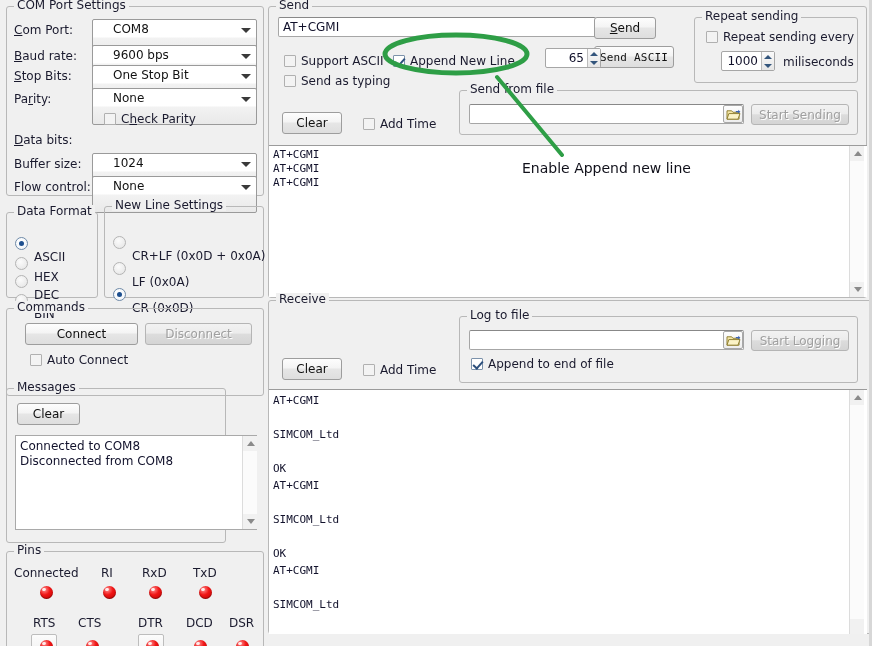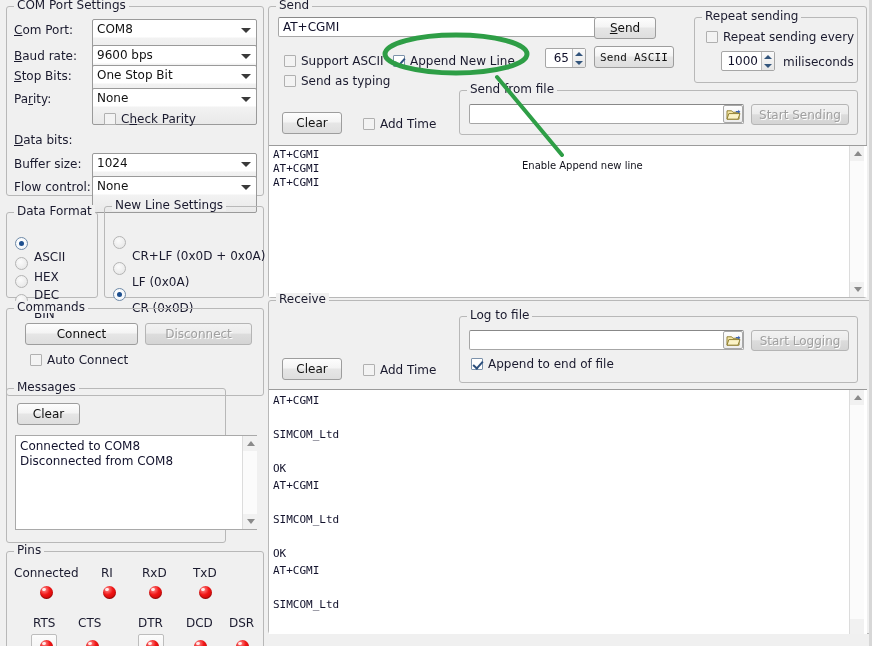--- a/index.html
+++ b/index.html
@@ -38,21 +38,21 @@
 
   
   .combo {
     position: absolute;
     height: 37px;
     background: linear-gradient(#ffffff 0%, #ffffff 48%, #f2f2f2 52%, #e9e9e9 100%);
     border: 1px solid #9a9a9a;
     border-radius: 2px;
     font-size: 12px;
     line-height: 18px;
-    padding-left: 4px;
+    padding-left: 20px;
     color: #111;
     white-space: nowrap;
     overflow: hidden;
   }
   .combo .arrow {
     position: absolute; right: 5px; top: 8px;
     width: 0; height: 0;
     border-left: 5px solid transparent;
     border-right: 5px solid transparent;
     border-top: 5px solid #3a3a3a;
@@ -246,21 +246,21 @@
     background: linear-gradient(#fdfdfd, #eeeeee);
     border-radius: 2px;
     display: flex; align-items: center; justify-content: center;
   }
 
   
   #anno { position: absolute; left: 0; top: 0; width: 872px; height: 646px; pointer-events: none; }
   .anno-text {
     position: absolute;
     font-family: "DejaVu Sans", "Liberation Sans", sans-serif;
-    font-size: 10px;
+    font-size: 14px;
     color: #10101a;
     white-space: nowrap;
   }
 
   
   .edge-v { position: absolute; background:#d7d7d7; }
 </style>
 </head>
 <body>
 
@@ -419,21 +419,21 @@
     </div>
     <div class="cb checked" style="left:124px; top:47px;">
       <span class="box"></span>
       <span class="cbl">Append New Line</span>
     </div>
     <div class="cb" style="left:15px; top:67px;">
       <span class="box"></span>
       <span class="cbl">Send as typing</span>
     </div>
 
-    <div class="spin" style="left:276px; top:41px; width:41px;">
+    <div class="spin" style="left:276px; top:41px; width:56px;">
       <span class="sval">65</span>
       <span class="sbtns">
           <i class="up"></i>
           <i class="dn"></i>
         </span>
     </div>
 
     <div class="group" style="left:425px; top:10px; width:164px; height:66px;">
       <span class="group-title">Repeat sending</span>
       <div class="cb" style="left:11px; top:12px;">

